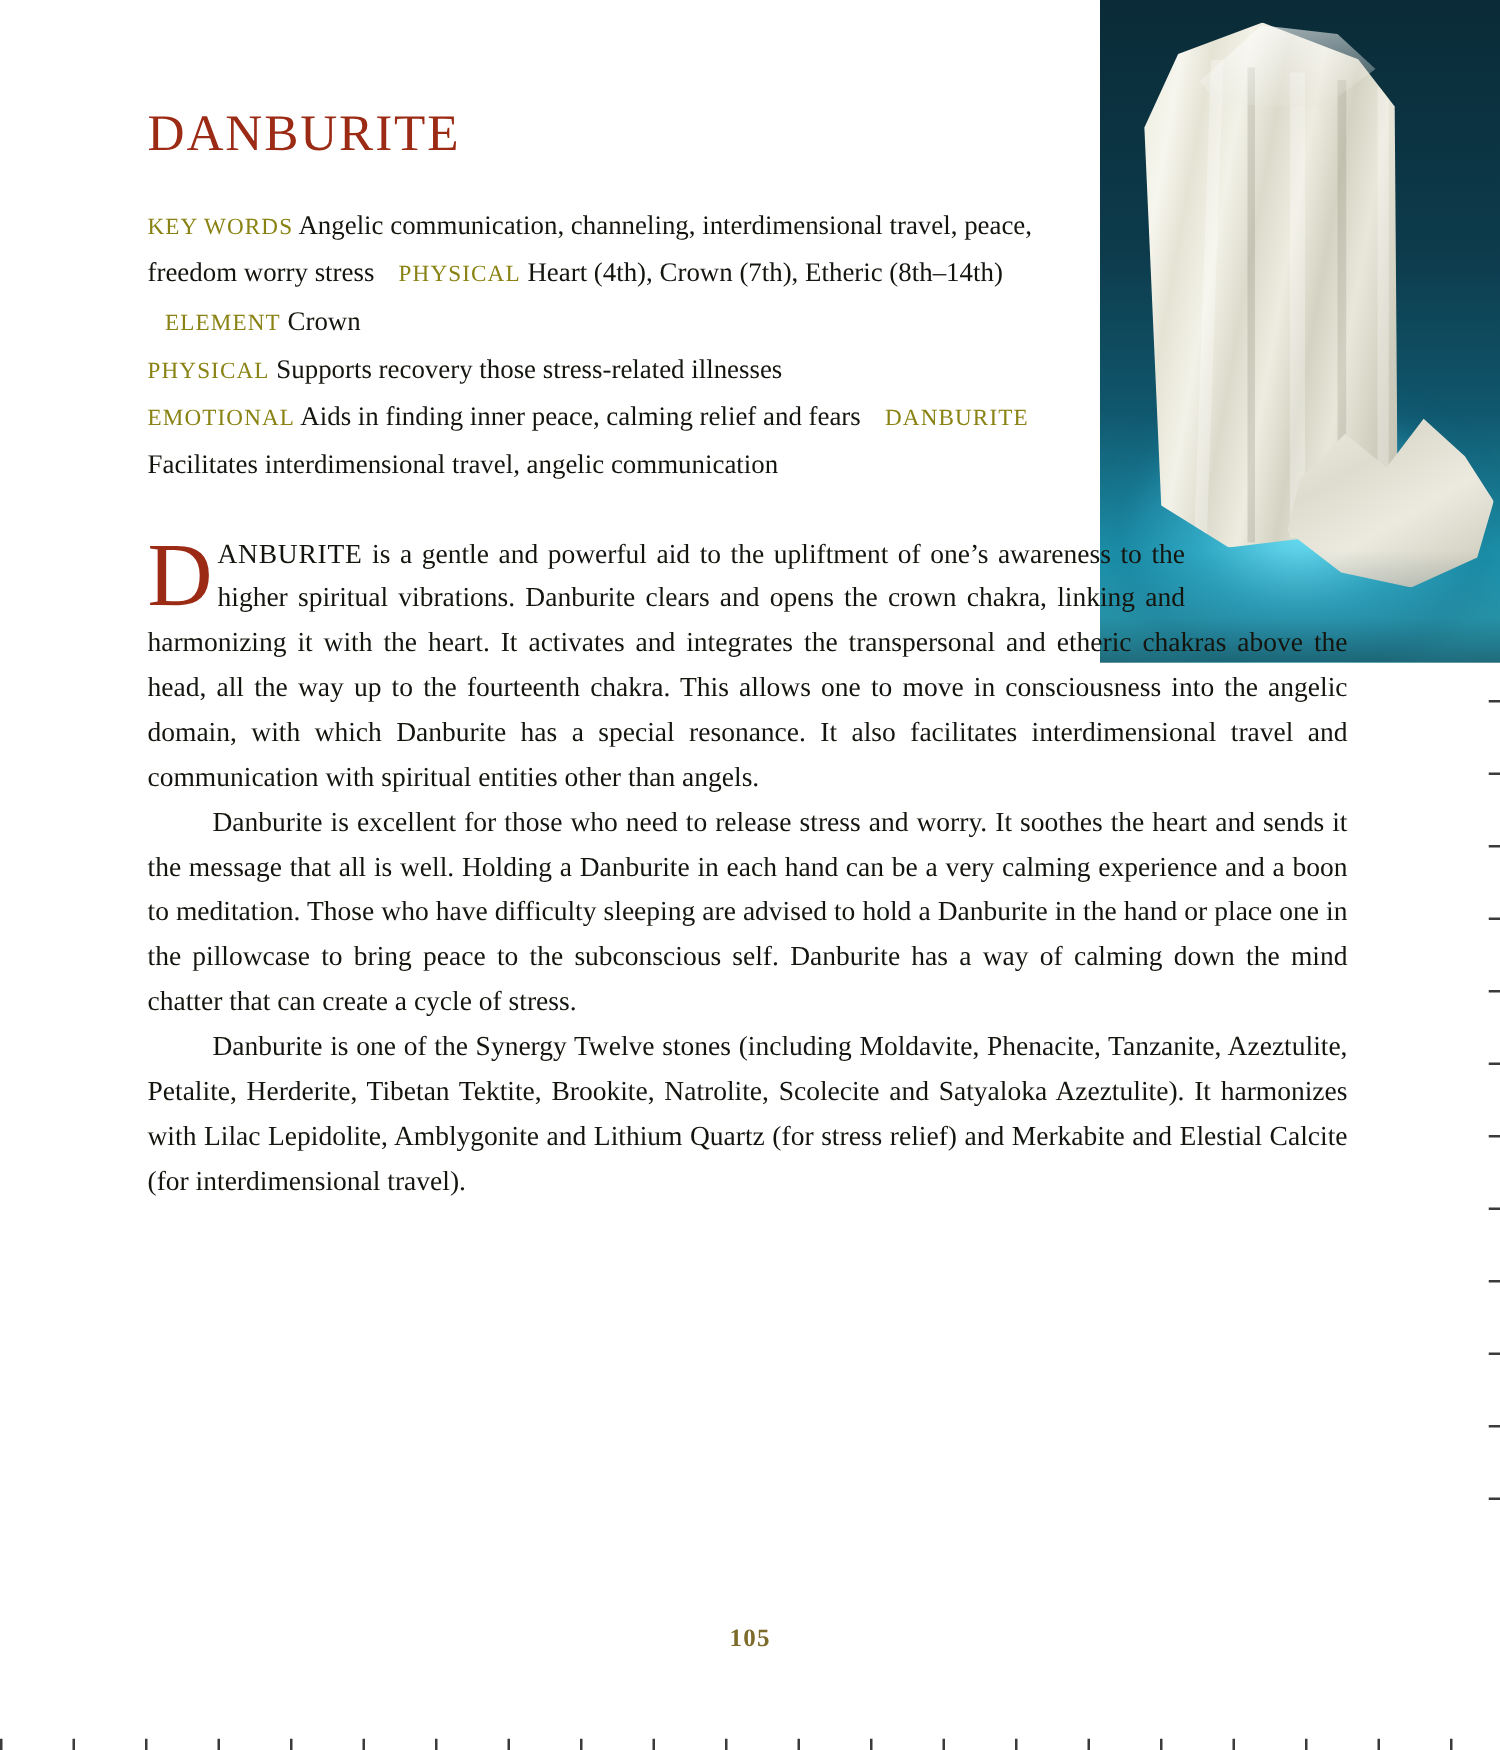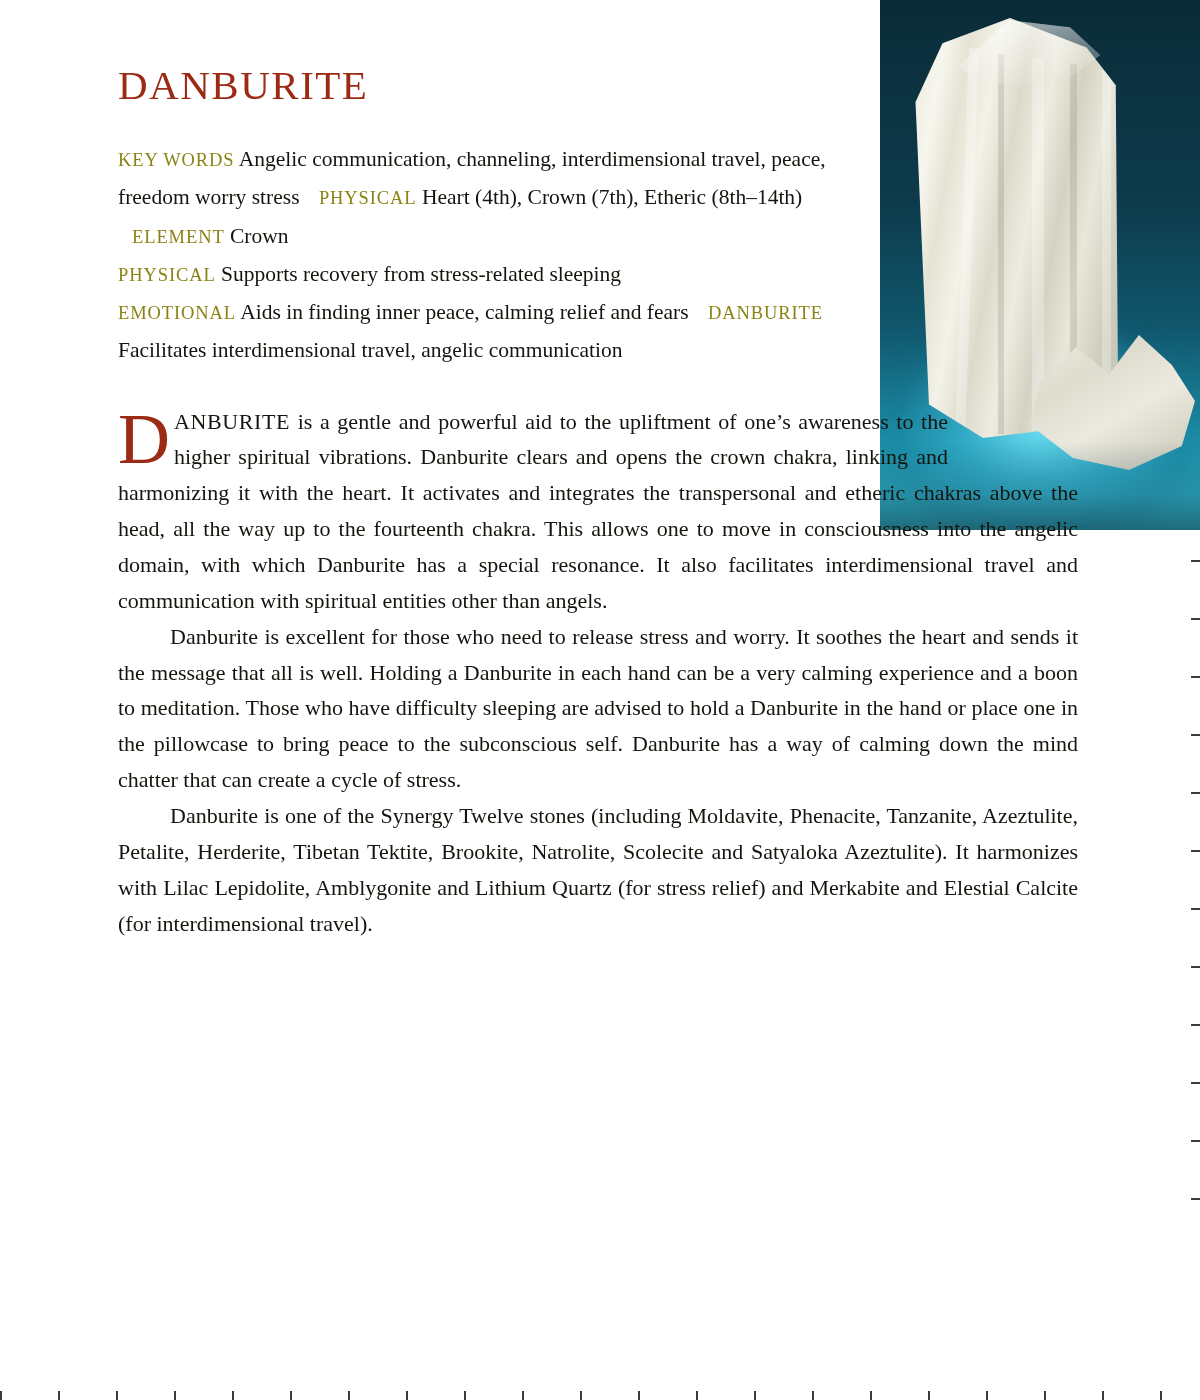--- a/index.html
+++ b/index.html
@@ -123,21 +123,21 @@
     bottom: 0;
     width: 2px;
     height: 9px;
     background: #3b3b3b;
   }
 
   
   #content {
     position: absolute;
     left: 118px;
-    top: 65px;
+    top: 86px;
     width: 960px;
   }
 
   h1#title {
     font-family: "Liberation Serif", serif;
     font-size: 41px;
     letter-spacing: 1.5px;
     font-weight: normal;
     color: #9c2b16;
     margin: 0 0 34px 0;
@@ -269,33 +269,34 @@
 
     <div id="keywords">
       <span class="lbl">KEY WORDS</span>
       <span>Angelic communication, channeling, interdimensional travel, peace, freedom worry stress</span>
       <span class="lbl sp">PHYSICAL</span>
       <span>Heart (4th), Crown (7th), Etheric (8th–14th)</span>
       <span class="lbl sp">ELEMENT</span>
       <span>Crown</span>
       <br>
       <span class="lbl">PHYSICAL</span>
-      <span>Supports recovery from stress-related sleeping</span>
+      <span>Supports recovery those stress-related illnesses</span>
       <br>
       <span class="lbl">EMOTIONAL</span>
       <span>Aids in finding inner peace, calming relief and fears</span>
       <span class="lbl sp">DANBURITE</span>
       <span>Facilitates interdimensional travel, angelic communication</span>
     </div>
 
     <div id="body">
       <p id="first-para">
         <span class="wrap-block"></span>
         <span class="dropcap">D</span><span class="lead">ANBURITE</span><span> is a gentle and powerful aid to the upliftment of one’s awareness to the higher spiritual vibrations. Danburite clears and opens the crown chakra, linking and harmonizing it with the heart. It activates and integrates the transpersonal and etheric chakras above the head, all the way up to the fourteenth chakra. This allows one to move in consciousness into the angelic domain, with which Danburite has a special resonance. It also facilitates interdimensional travel and communication with spiritual entities other than angels.</span>
       </p>
       <p class="indent">Danburite is excellent for those who need to release stress and worry. It soothes the heart and sends it the message that all is well. Holding a Danburite in each hand can be a very calming experience and a boon to meditation. Those who have difficulty sleeping are advised to hold a Danburite in the hand or place one in the pillowcase to bring peace to the subconscious self. Danburite has a way of calming down the mind chatter that can create a cycle of stress.</p>
       <p class="indent">Danburite is one of the Synergy Twelve stones (including Moldavite, Phenacite, Tanzanite, Azeztulite, Petalite, Herderite, Tibetan Tektite, Brookite, Natrolite, Scolecite and Satyaloka Azeztulite). It harmonizes with Lilac Lepidolite, Amblygonite and Lithium Quartz (for stress relief) and Merkabite and Elestial Calcite (for interdimensional travel).</p>
     </div>
 
   </div>
 
+  <div id="pagenum">105</div>
 
 </div>
 
 </body></html>

